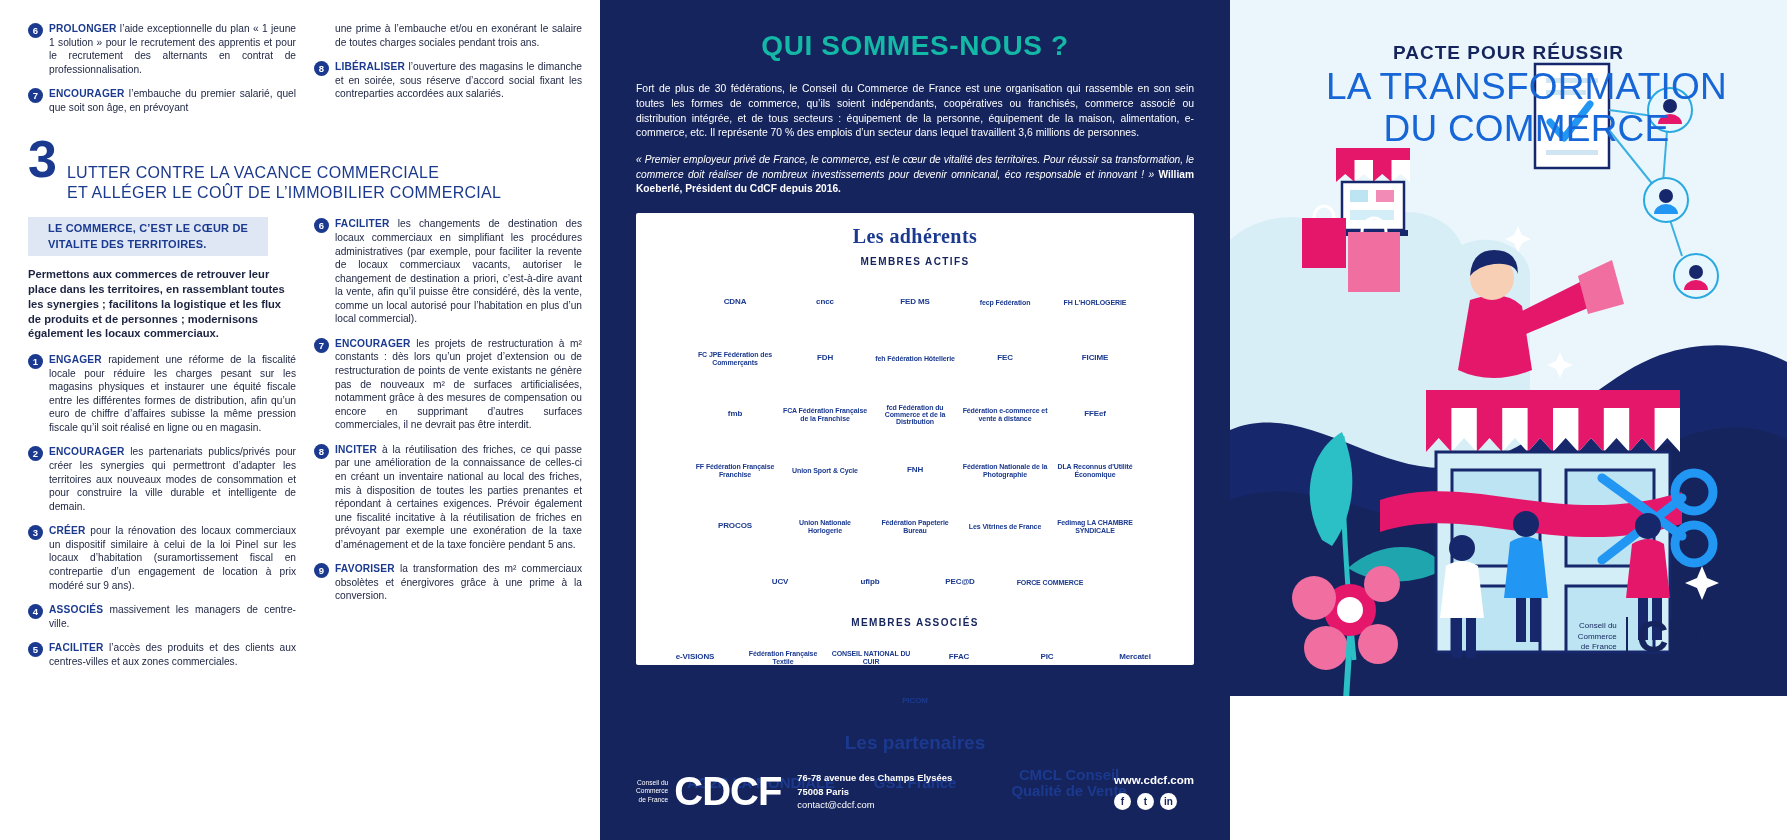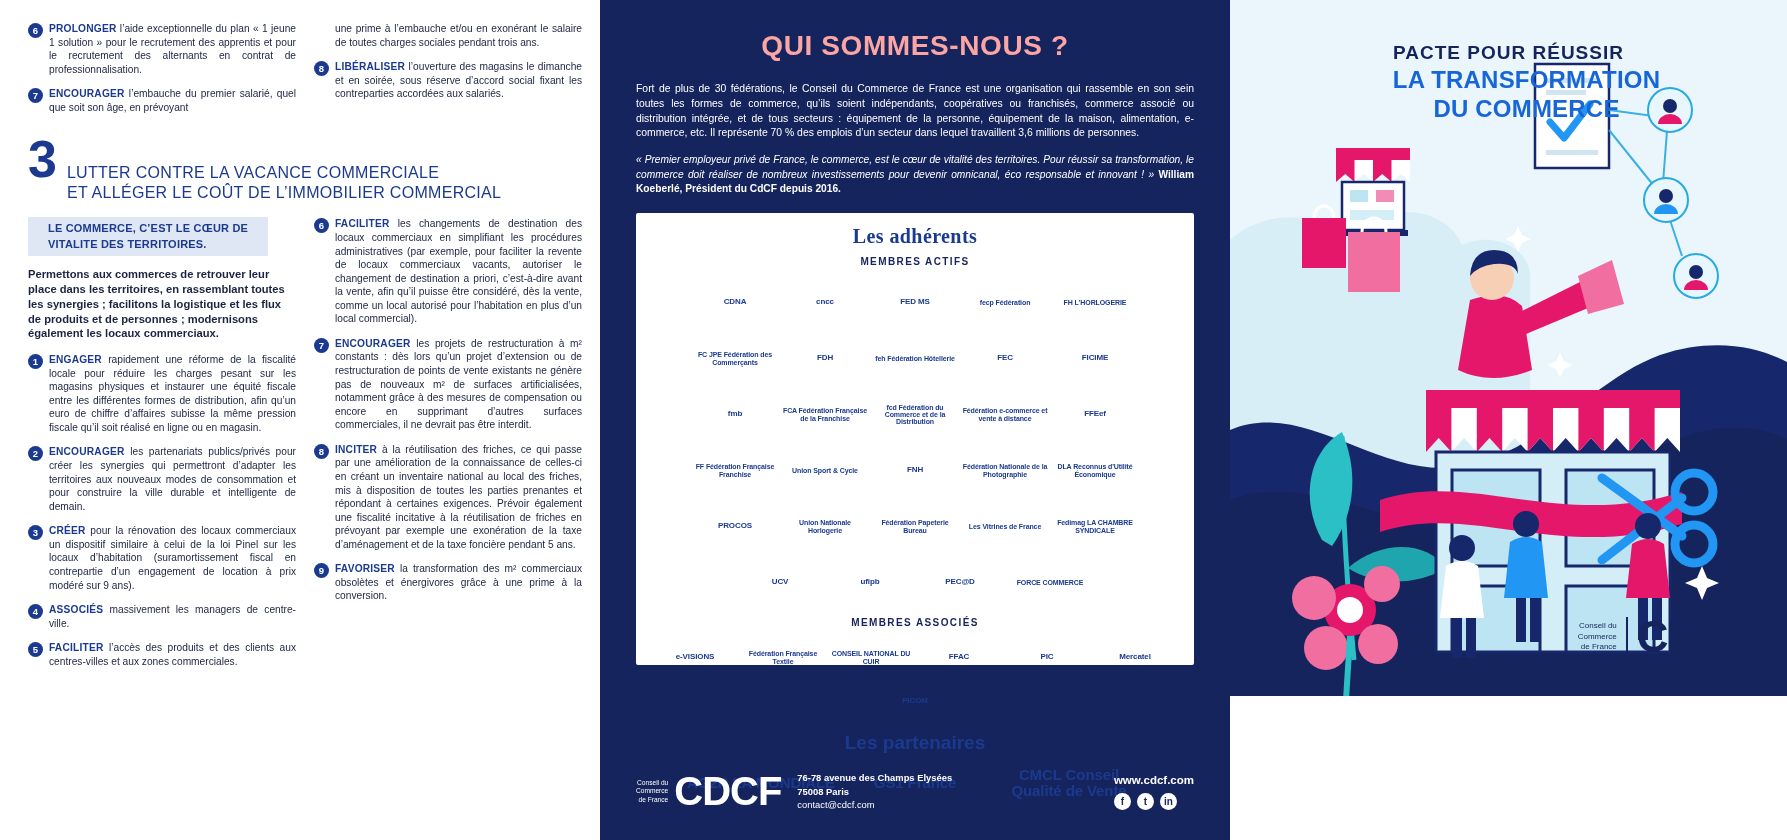--- a/index.html
+++ b/index.html
@@ -61,21 +61,21 @@
   }
 
   
   .center-panel {
     position: absolute; left: 600px; top: 0; width: 630px; height: 840px;
     background: #15245c;
     padding: 30px 36px 0 36px;
     color: #ffffff;
   }
   .qsn-title {
-    font-size: 28px; font-weight: bold; color: #fca5a5;
+    font-size: 28px; font-weight: bold; color: #14b8a6;
     text-align: center; letter-spacing: .6px; margin-bottom: 20px;
   }
   .qsn-body { font-size: 10.4px; line-height: 1.42; text-align: justify; margin-bottom: 12px; }
   .qsn-quote { font-size: 10.2px; line-height: 1.42; text-align: justify; font-style: italic; }
   .qsn-quote b { font-style: normal; font-weight: bold; }
 
   .card {
     margin-top: 16px; background: #ffffff; border-radius: 2px;
     padding: 12px 14px 4px 14px; color: #15245c;
     height: 452px;
@@ -137,21 +137,21 @@
     background: #86efac; overflow: hidden;
   }
   .rp-title {
     position: absolute; left: 0; right: 0; top: 42px; text-align: center;
     z-index: 6;
   }
   .rp-t1 {
     font-size: 19px; font-weight: bold; color: #15245c; letter-spacing: 1px;
   }
   .rp-t2 {
-    font-size: 24px; font-weight: bold; color: #1766d8; line-height: 1.04;
+    font-size: 37px; font-weight: normal; color: #1766d8; line-height: 1.04;
     margin-top: 4px; letter-spacing: .2px; padding-left: 36px;
   }
   .rp-footer {
     position: absolute; right: 34px; bottom: 34px; z-index: 7;
     display: flex; align-items: center; gap: 9px; color: #15245c;
   }
   .rp-sub { font-size: 8px; line-height: 1.3; text-align: right; color: #15245c; }
   .rp-bar { width: 2px; height: 40px; background: #15245c; }
   .rp-big { font-size: 44px; font-weight: bold; letter-spacing: -1.5px; color: #15245c; }
 

